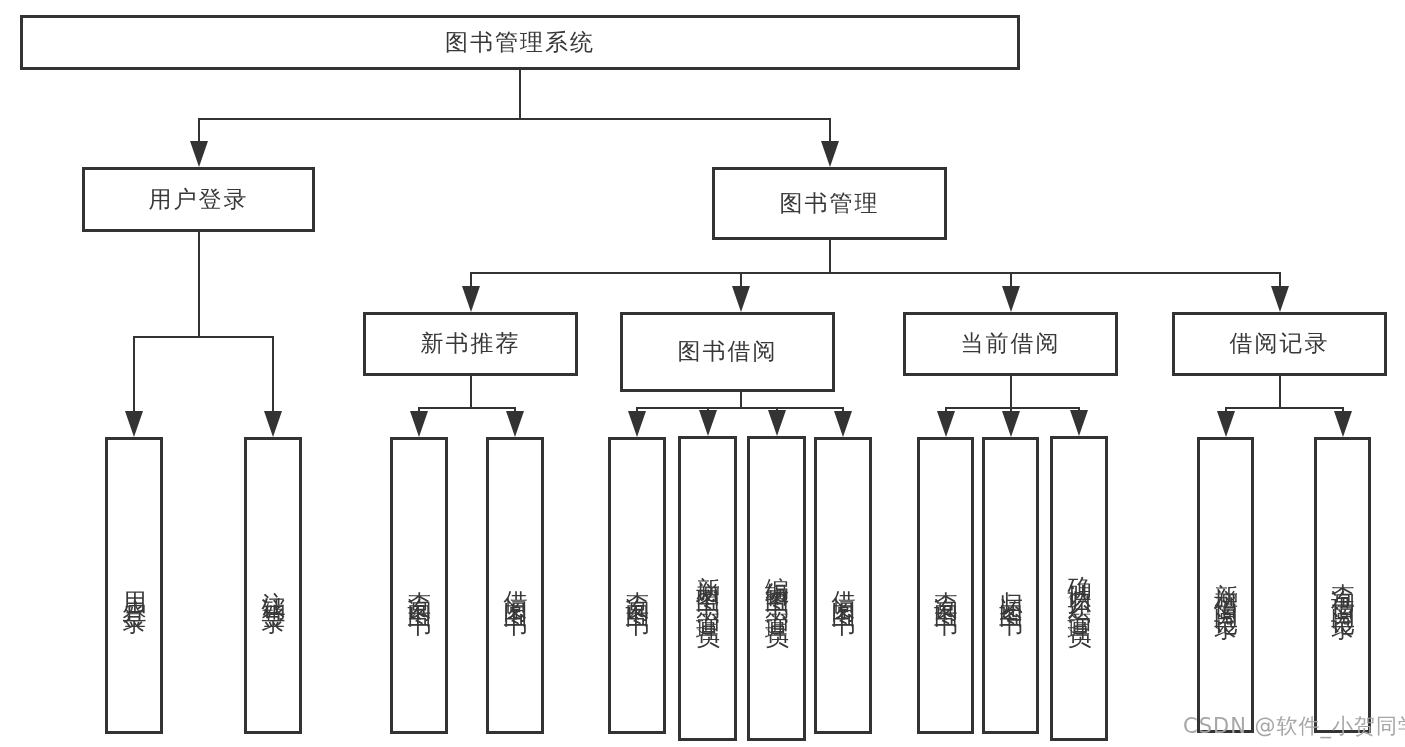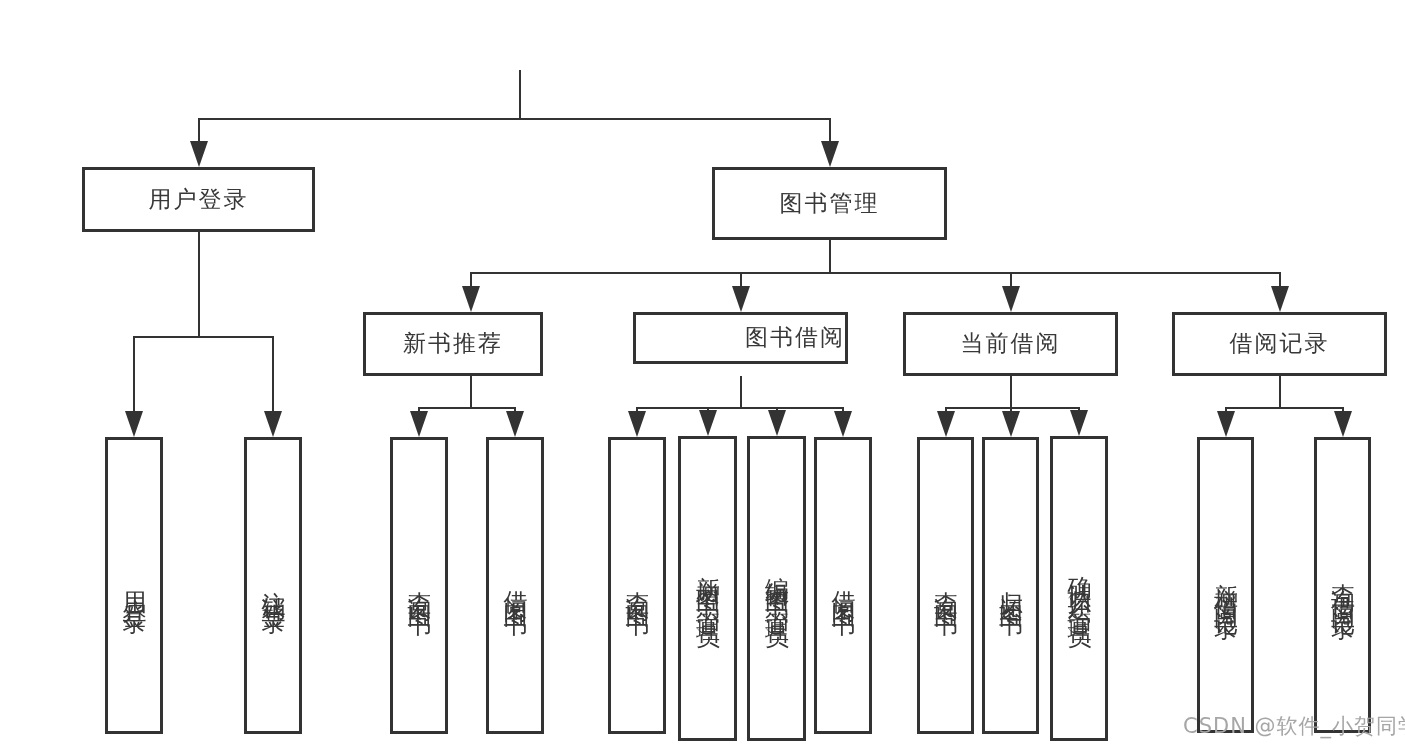--- a/index.html
+++ b/index.html
@@ -58,36 +58,39 @@
     color: var(--wm, #a6a6a6);
     z-index: 5;
     white-space: nowrap;
   }
 </style>
 </head>
 <body>
 
 <div class="canvas">
   <div class="watermark">CSDN @软件_小贺同学</div>
+<div class="node" style="left: 20px; top: 15px; width: 1000px; height: 55px;">
+      <span class="node-label">图书管理系统</span>
+    </div>
     <div class="node" style="left: 82px; top: 167px; width: 233px; height: 65px;">
       <span class="node-label">用户登录</span>
     </div>
     <div class="node" style="left: 712px; top: 167px; width: 235px; height: 73px;">
       <span class="node-label">图书管理</span>
     </div>
     <div class="node vertical" style="left: 105px; top: 437px; width: 58px; height: 297px;">
       <span class="node-label">用户登录</span>
     </div>
     <div class="node vertical" style="left: 244px; top: 437px; width: 58px; height: 297px;">
       <span class="node-label">注销登录</span>
     </div>
-    <div class="node" style="left: 363px; top: 312px; width: 180px; height: 64px;">
+    <div class="node" style="left: 363px; top: 312px; width: 215px; height: 64px;">
       <span class="node-label">新书推荐</span>
     </div>
-    <div class="node" style="left: 633px; top: 312px; width: 215px; height: 52px; justify-content: flex-end;">
+    <div class="node" style="left: 620px; top: 312px; width: 215px; height: 80px;">
       <span class="node-label">图书借阅</span>
     </div>
     <div class="node" style="left: 1172px; top: 312px; width: 215px; height: 64px;">
       <span class="node-label">借阅记录</span>
     </div>
     <div class="node" style="left: 903px; top: 312px; width: 215px; height: 64px;">
       <span class="node-label">当前借阅</span>
     </div>
     <div class="node vertical" style="left: 390px; top: 437px; width: 58px; height: 297px;">
       <span class="node-label">查询图书</span>

